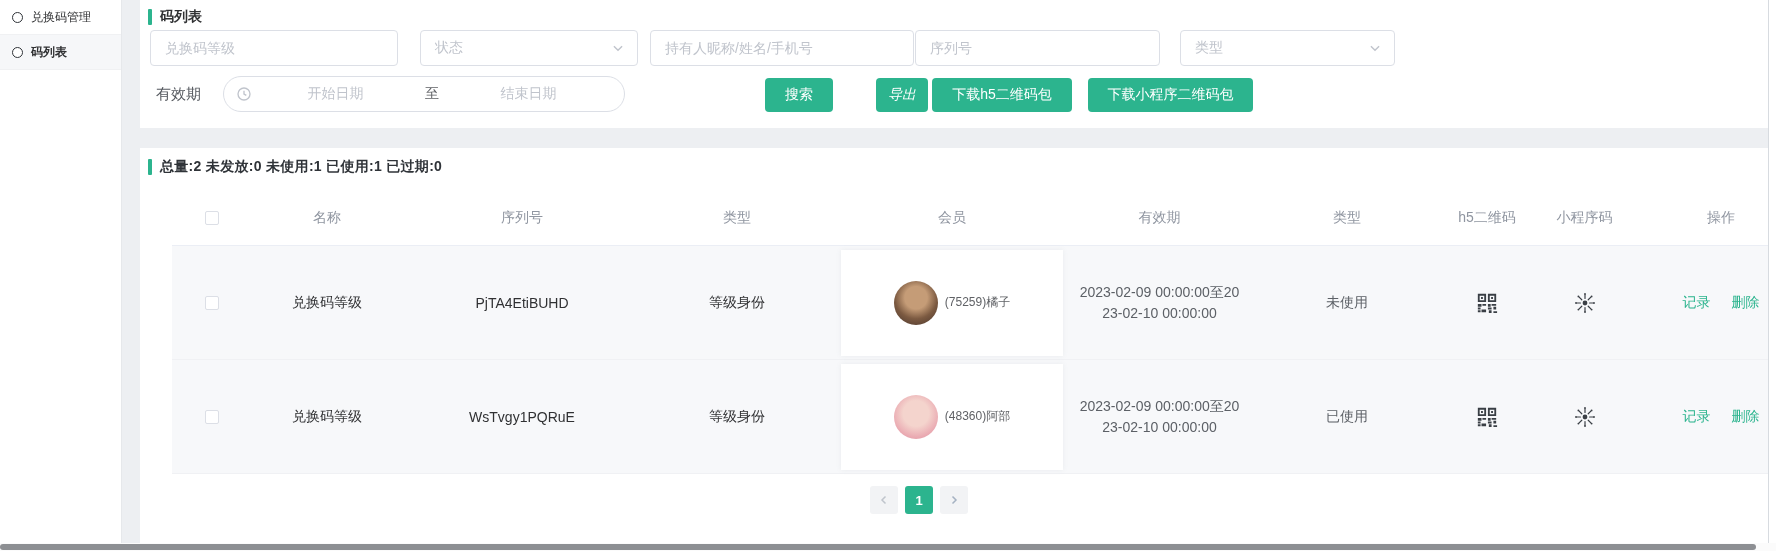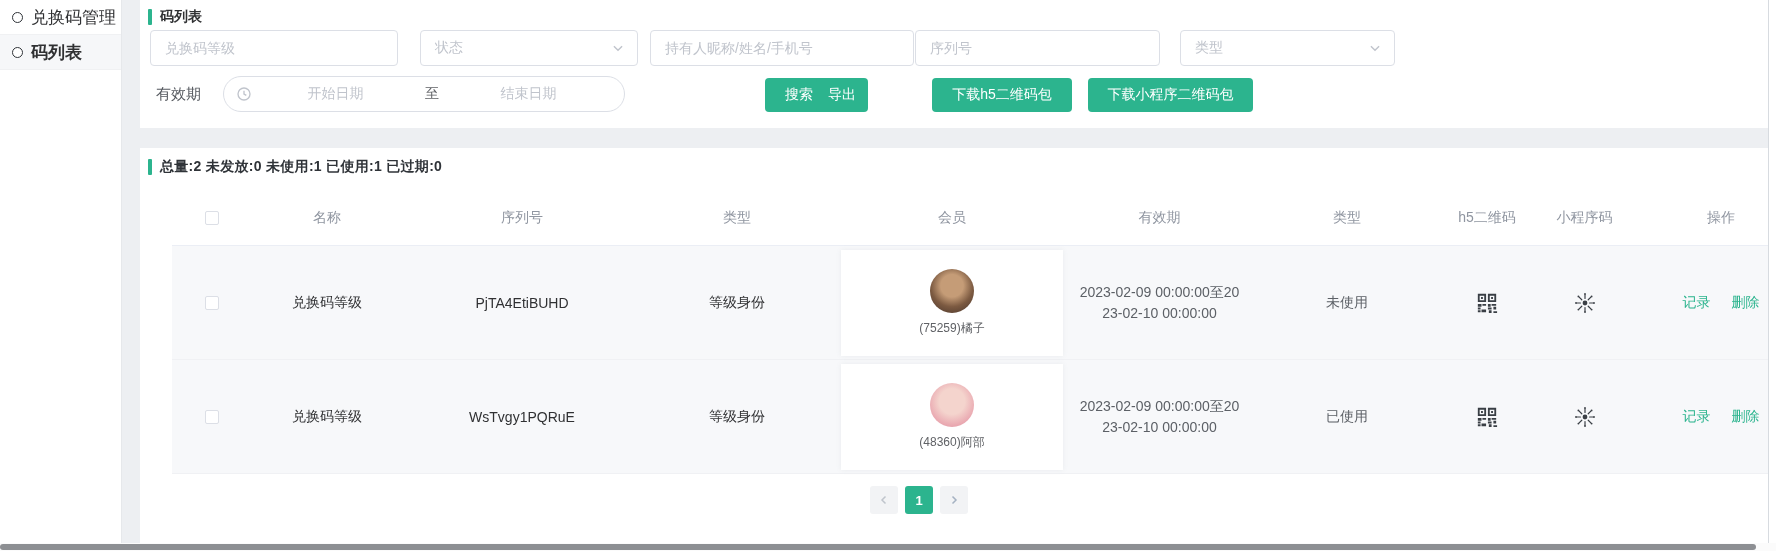--- a/index.html
+++ b/index.html
@@ -6,21 +6,21 @@
   html,body { width:1776px; height:551px; }
   body { font-family:"Liberation Sans","DejaVu Sans",sans-serif; background:#fff; overflow:hidden; position:relative; }
   .screen { position:absolute; left:0; top:0; width:1776px; height:551px; }
 
   
   .blue-strip { position:absolute; left:432px; top:0; width:208px; height:4px;
     background:repeating-linear-gradient(90deg,#25407c 0 15px,transparent 15px 19px,#25407c 19px 37px,transparent 37px 41px,#25407c 41px 52px,transparent 52px 58px); }
 
   
   .sidebar { position:absolute; left:0; top:0; width:122px; height:551px; background:#fff; border-right:1px solid #e6e8eb; z-index:5; }
-  .side-item { height:35px; display:flex; align-items:center; padding-left:12px; gap:8px; border-bottom:1px solid #f0f1f3; font-size:17px; color:#303133; cursor:pointer; }
+  .side-item { height:35px; display:flex; align-items:center; padding-left:12px; gap:8px; border-bottom:1px solid #f0f1f3; font-size:12px; color:#303133; cursor:pointer; }
   .side-item.active { font-weight:bold; background:#f6f7f9; }
   .circle-icon { width:11px; height:11px; min-width:11px; border:1.6px solid #2f3338; border-radius:50%; background:#fff; }
 
   
   .main-bg { position:absolute; left:122px; top:0; width:1646px; height:543px; background:#edeff2; }
   .right-edge { position:absolute; right:0; top:0; width:8px; height:543px; background:#fff; border-left:1px solid #d7dbe0; z-index:6; }
 
   .card { position:absolute; left:140px; width:1628px; background:#fff; }
   .card1 { top:0; height:128px; }
   .card2 { top:148px; height:503px; }
@@ -53,21 +53,21 @@
   .trow { height:114px; border-bottom:1px solid #f0f1f4; background:#f7f8fa; }
   .td { display:flex; align-items:center; justify-content:center; text-align:center; font-size:14px; color:#303133; }
   .col-check{width:80px;} .col-name{width:150px;} .col-serial{width:240px;}
   .col-type{width:190px;} .col-member{width:240px;} .col-validity{width:175px;}
   .col-status{width:200px;} .col-h5{width:80px;} .col-mini{width:115px;} .col-ops{width:158px;}
   .th,.td { display:flex; align-items:center; justify-content:center; }
   .checkbox { width:14px; height:14px; border:1px solid #dcdfe6; border-radius:2px; background:#fff; cursor:pointer; }
   .validity-text { width:175px; padding:0 4px; word-break:break-all; line-height:21px; color:#5c6066; }
   .status-text { color:#5c6066; }
 
-  .member-box { width:222px; height:106px; background:#fff; box-shadow:0 0 5px rgba(120,130,140,.10); display:flex; flex-direction:column; align-items:center; justify-content:center; gap:7px; }
+  .member-box { width:222px; height:106px; background:#fff; box-shadow:0 0 5px rgba(120,130,140,.10); display:flex; align-items:center; justify-content:center; gap:7px; }
   .avatar { width:44px; height:44px; border-radius:50%; }
   .avatar.a1 { background:radial-gradient(circle at 50% 38%, #c59c77 0 32%, #7c5a41 60%, #43312a 100%); }
   .avatar.a2 { background:radial-gradient(circle at 50% 42%, #f4d4cd 0 38%, #eaaab2 70%, #d8939f 100%); }
   .member-name { font-size:12px; color:#606266; }
 
   .link { color:#2cb48e; font-size:14px; cursor:pointer; }
   .ops { gap:21px; }
 
   
   .pager { position:absolute; left:730px; top:338px; display:flex; gap:7px; }
@@ -127,21 +127,21 @@
       <svg width="16" height="16" viewBox="0 0 24 24" fill="none" stroke="#c0c4cc" stroke-width="2">
           <circle cx="12" cy="12" r="9"></circle>
           <path d="M12 7v5l3.5 2"></path>
         </svg>
       <span class="ph">开始日期</span>
       <span class="sep">至</span>
       <span class="ph">结束日期</span>
     </div>
 
     <button class="btn" style="left:625px; width:68px;">搜索</button>
-    <button class="btn" style="left:676px; width:52px;">导出</button>
+    <button class="btn" style="left:736px; width:52px;font-style:italic;">导出</button>
     <button class="btn" style="left:792px; width:140px;">下载h5二维码包</button>
     <button class="btn" style="left:948px; width:165px;">下载小程序二维码包</button>
   </div>
 
   <div class="card card2">
     <div class="sec-title summary">
       <span class="green-bar"></span>
       <b>总量:2 未发放:0 未使用:1 已使用:1 已过期:0</b>
     </div>
 

